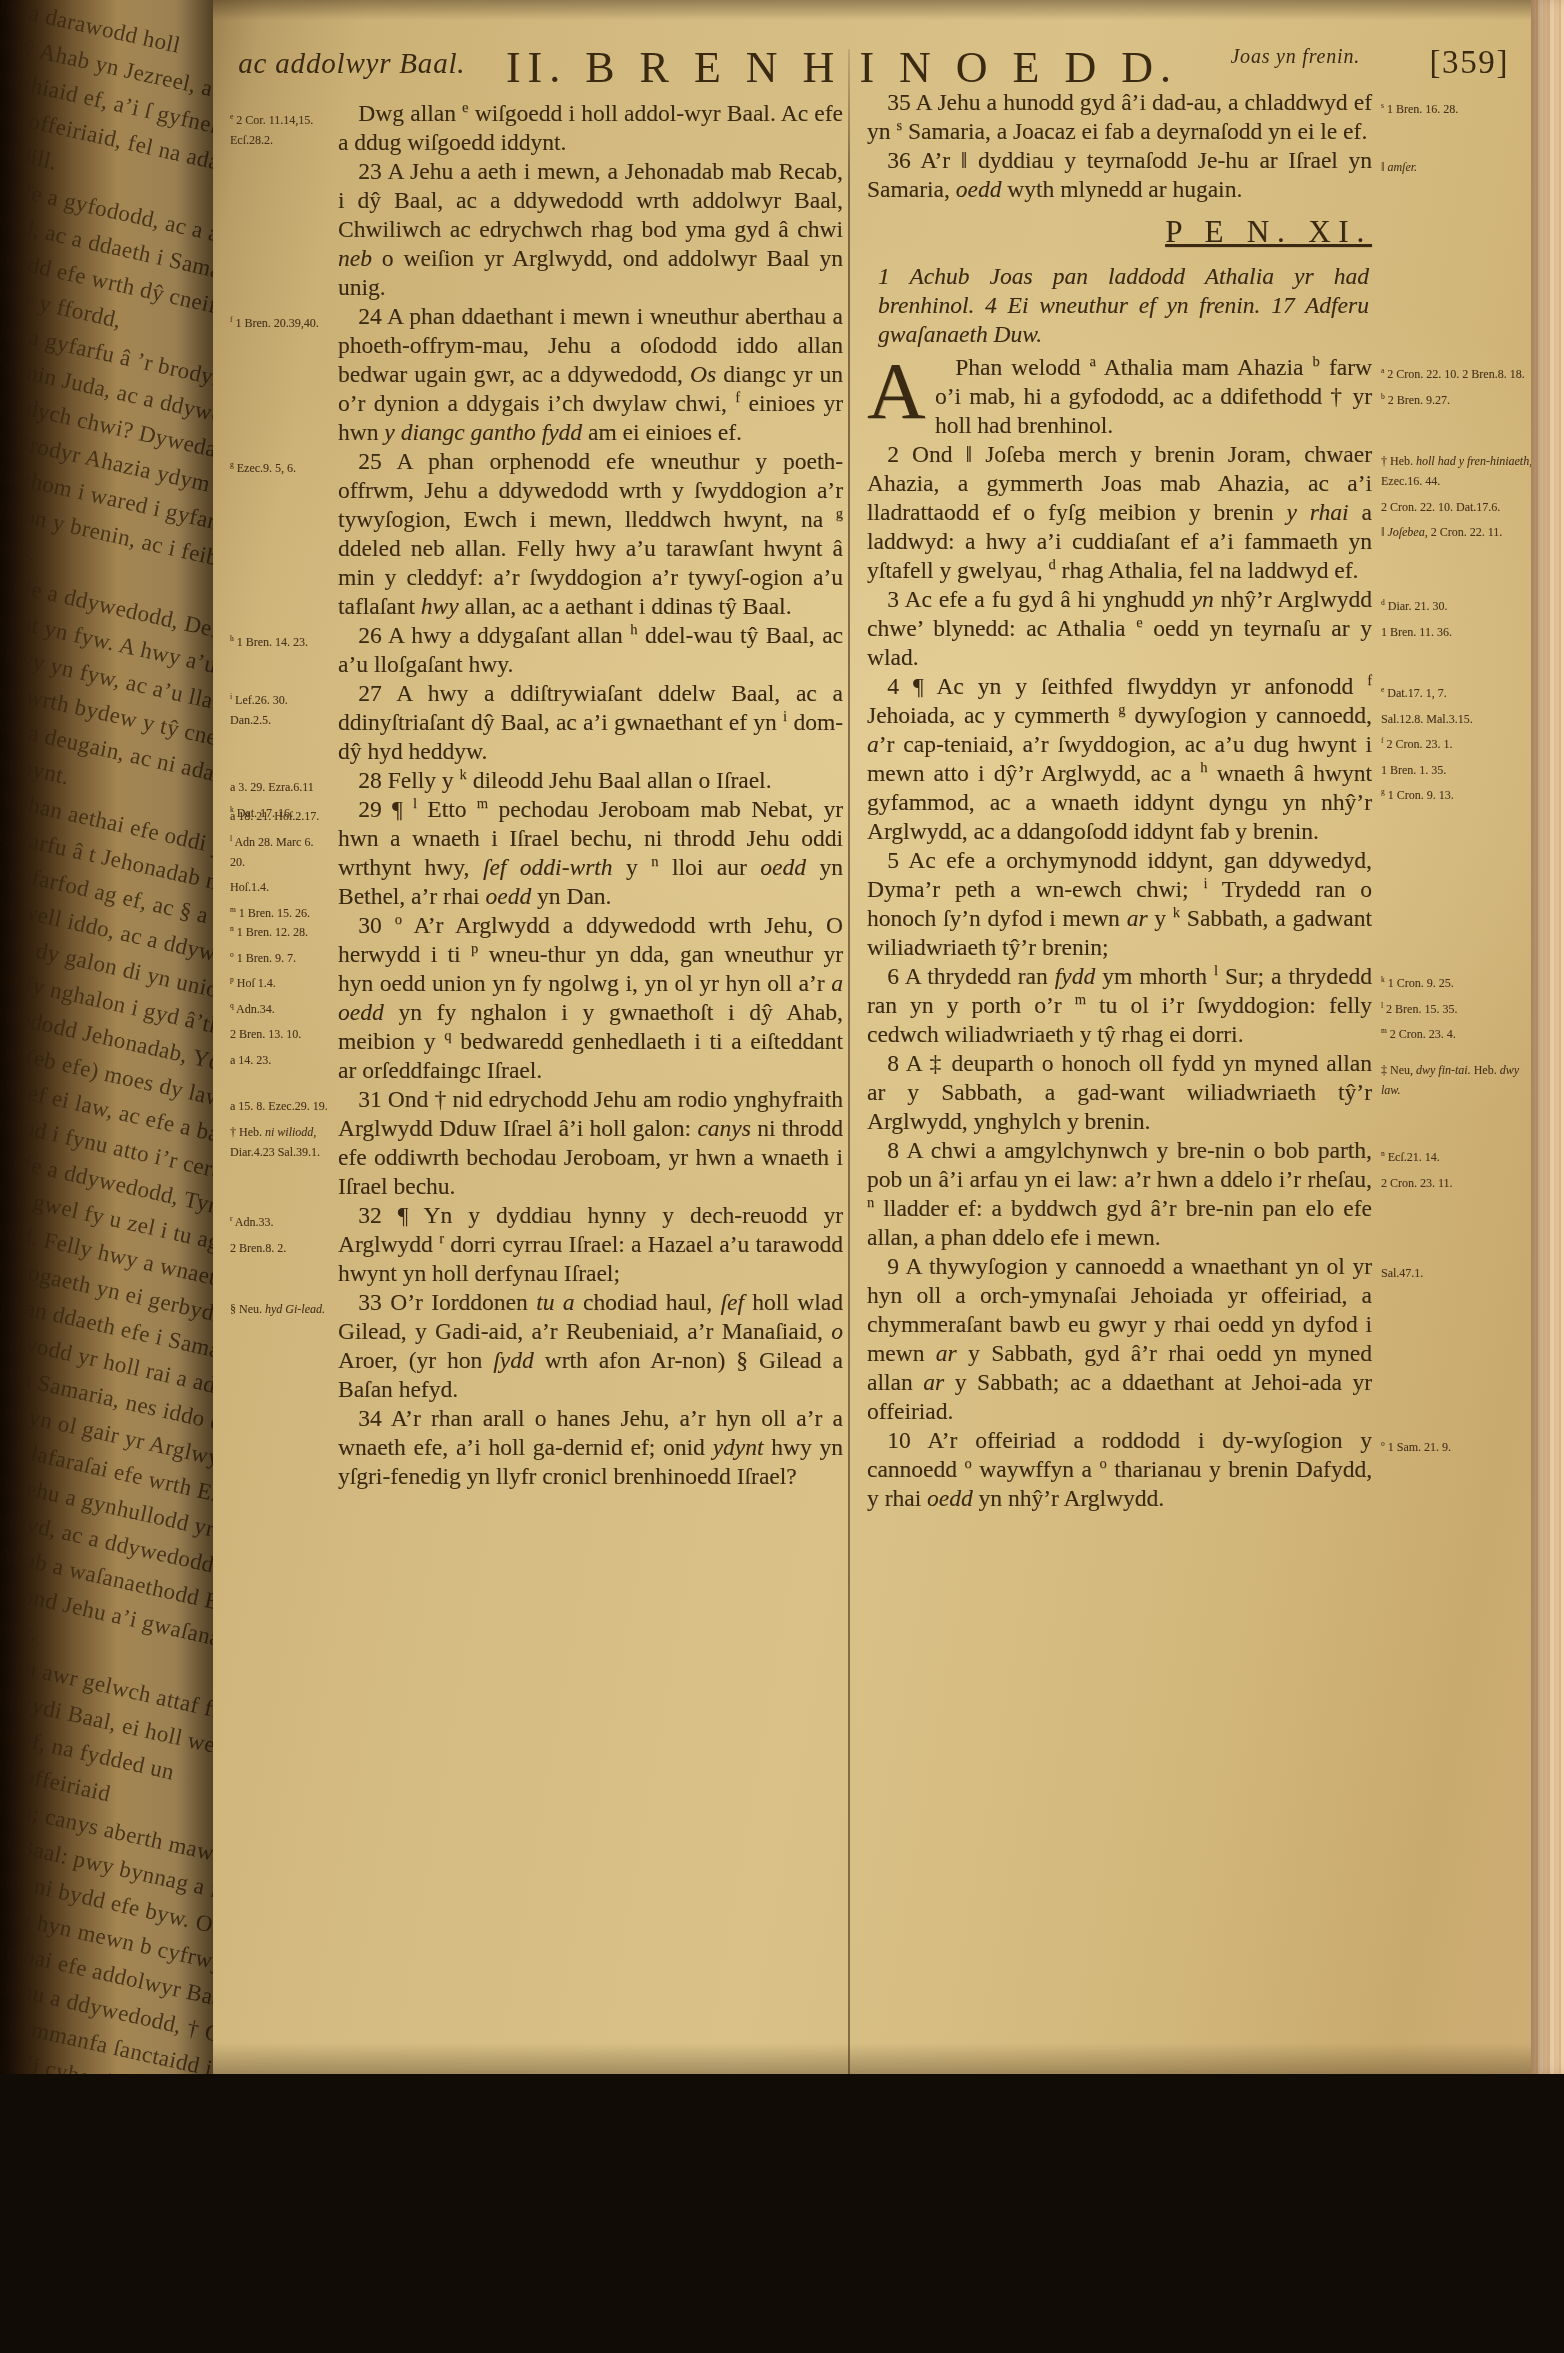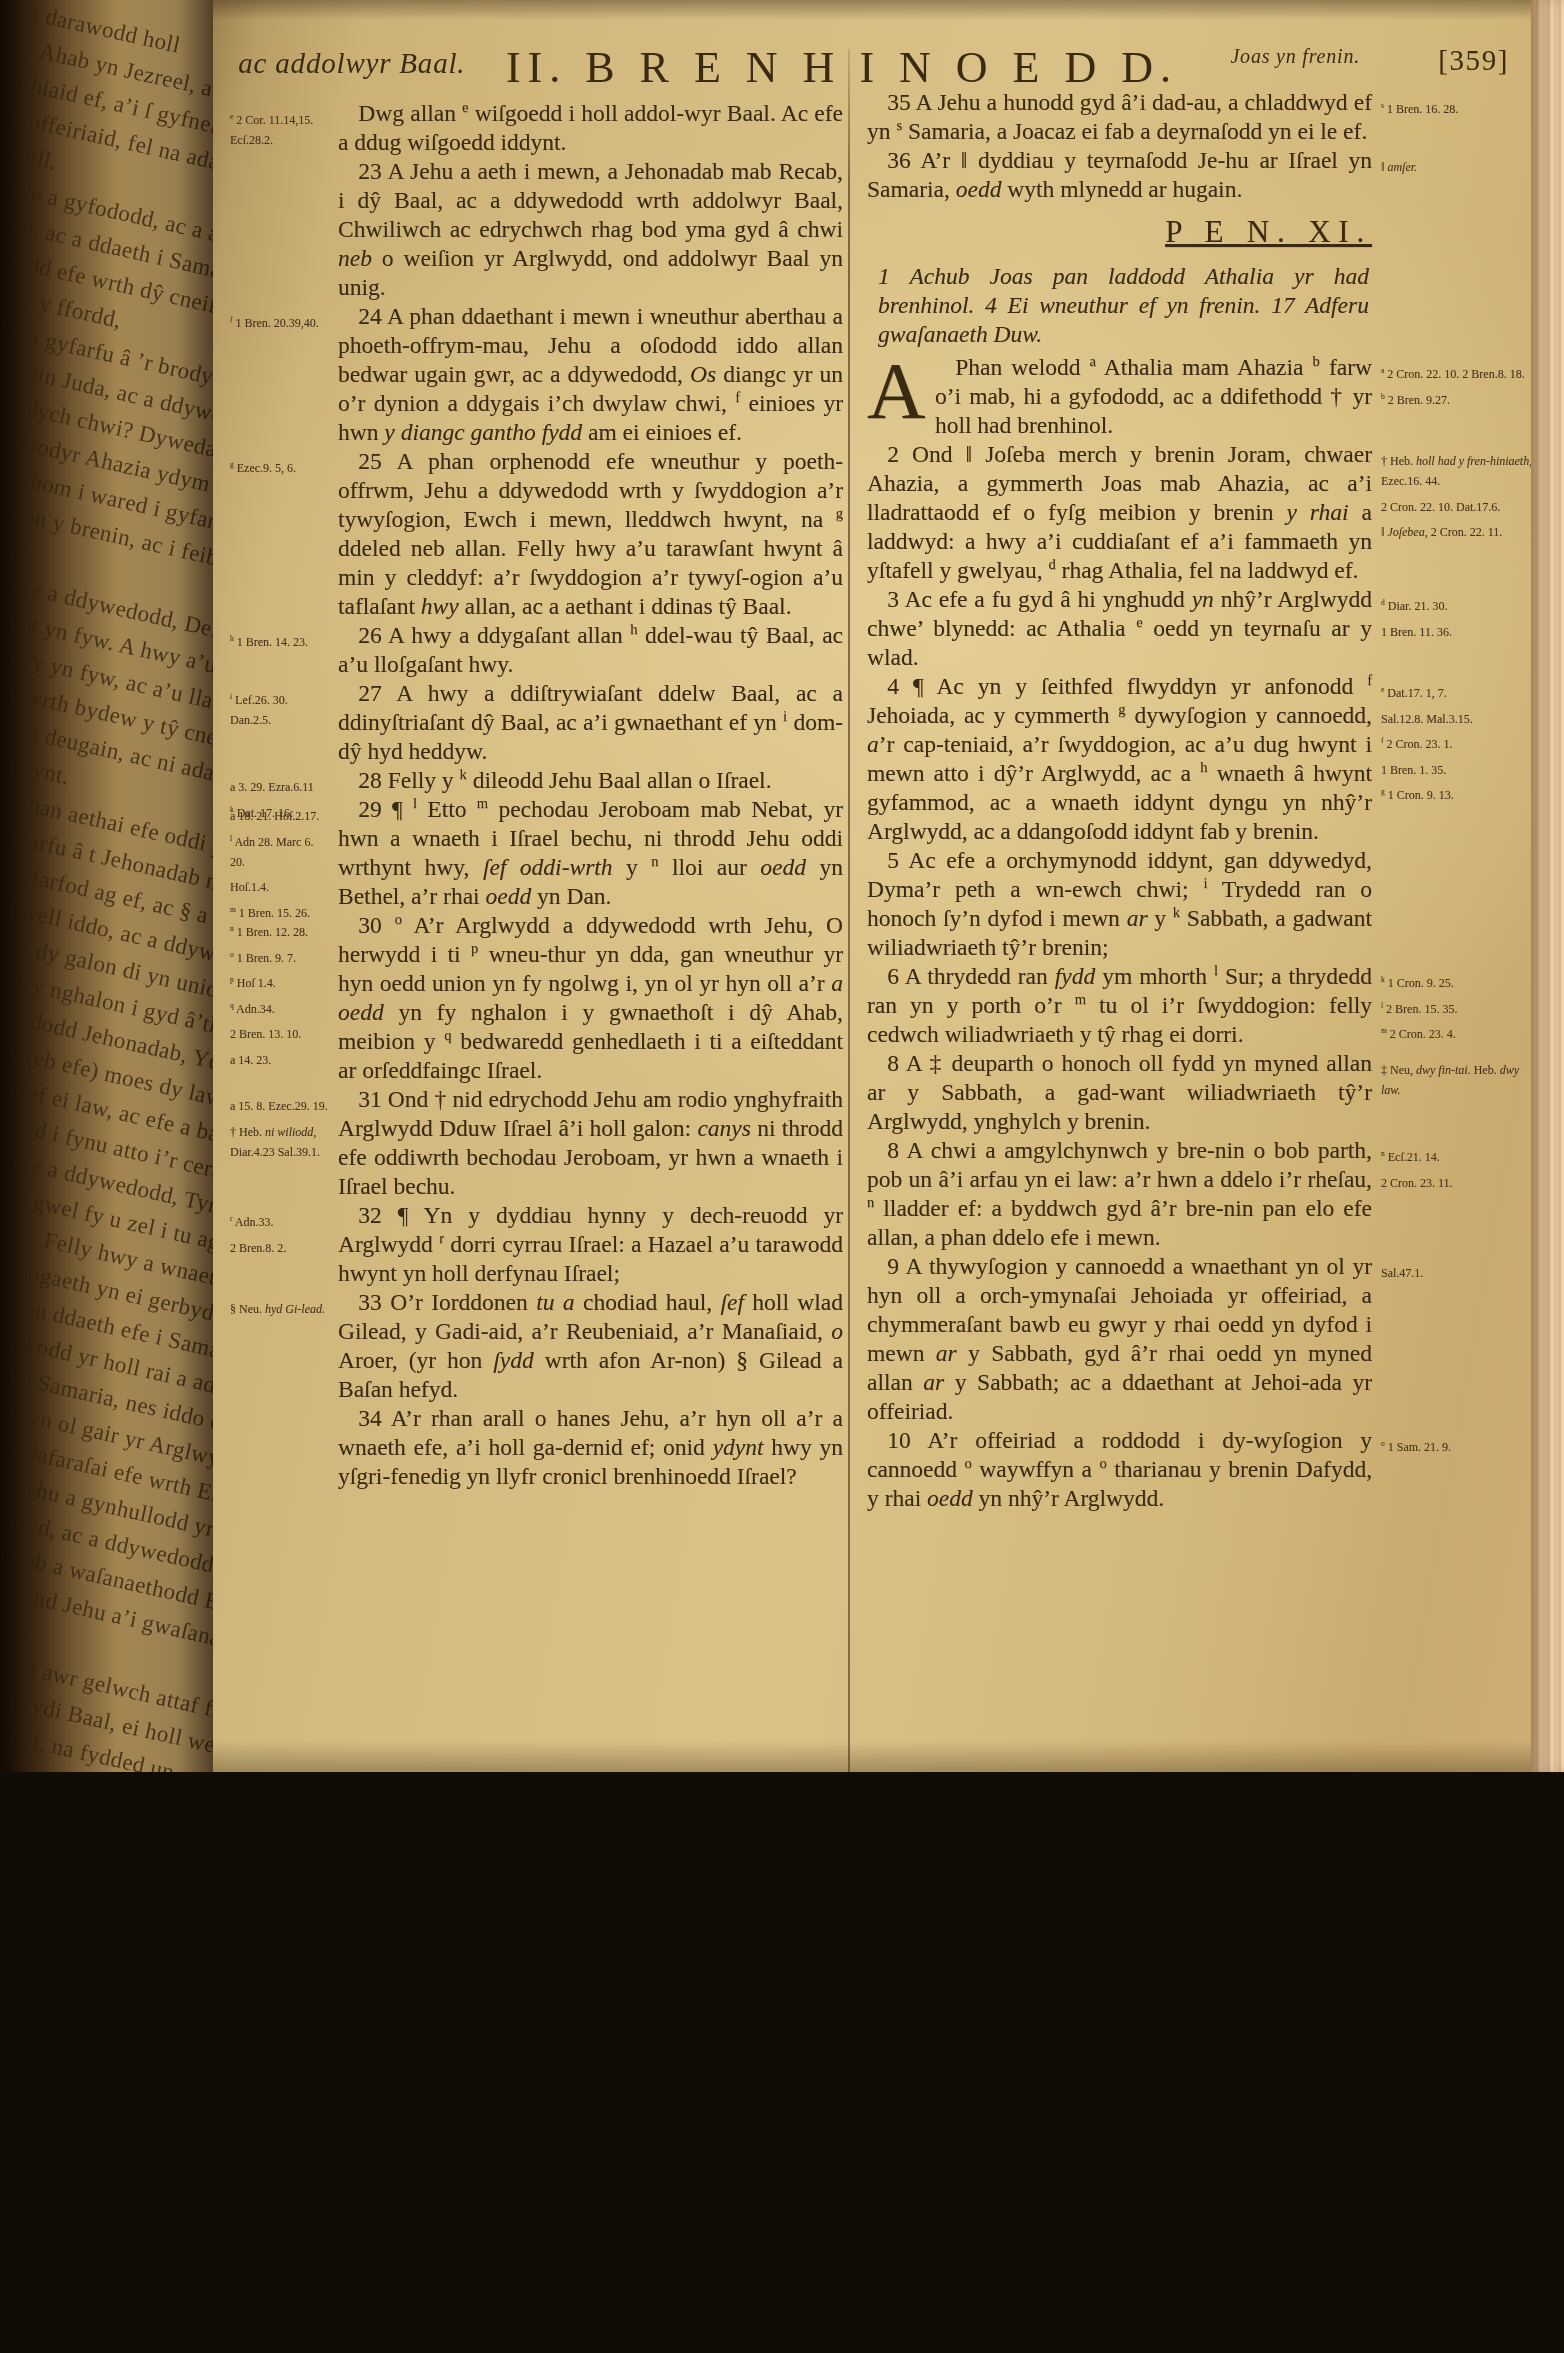--- a/index.html
+++ b/index.html
@@ -1,17 +1,17 @@
 <!DOCTYPE html>
 <html style="font-size:12.5px"><head>
 <meta charset="utf-8">
 <style>
   html,body{margin:0;padding:0;background:#120c06;}
   #canvas{
-    position:relative;width:1565px;height:1772px;overflow:hidden;
+    position:relative;width:1565px;height:2074px;overflow:hidden;
     font-family:"Liberation Serif","DejaVu Serif",serif;
     background:#84cc16;
   }
   
   .main-page{
     position:absolute;left:196px;top:0;right:0;bottom:0;
     background:
       radial-gradient(ellipse 1252px 704px at 55% 35%, rgba(236,216,160,.55), rgba(0,0,0,0) 70%),
       linear-gradient(100deg,#93794a 0%,#b99d66 4%,#ccb176 10%,#d4bb81 28%,#d9c187 52%,#d3b87c 74%,#c9aa6e 90%,#cfae76 100%),
       #cfb37b;
@@ -40,21 +40,21 @@
   .spine::after{
     content:"";position:absolute;inset:0;pointer-events:none;
     background:linear-gradient(90deg,rgba(18,9,2,.95) 0%,rgba(34,19,6,.55) 12%,rgba(58,38,14,.18) 34%,rgba(70,48,20,.05) 55%,rgba(40,24,9,.25) 82%,rgba(18,9,2,.6) 100%);
   }
   
   .running-head{position:absolute;top:42px;left:232px;width:1299px;height:50px;color:#3a2a12;}
   .rh-left{position:absolute;left:6.3px;top:4.7px;font-style:italic;font-size:29px;letter-spacing:0.8px;}
   .rh-center{position:absolute;left:117px;right:196px;text-align:center;top:0;
     font-size:44px;letter-spacing:7px;}
   .rh-right{position:absolute;right:171px;top:3.1px;font-style:italic;font-size:20px;letter-spacing:0.8px;}
-  .page-num{position:absolute;right:22px;top:1.6px;font-size:29px;letter-spacing:1.6px;}
+  .page-num{position:absolute;right:22px;top:1.6px;font-size:33px;letter-spacing:1.6px;}
   
   .col{position:absolute;width:505px;color:#3a2a13;font-size:23.5px;line-height:29px;
     text-align:justify;}
   .col p{margin:0;text-indent:20.3px;text-shadow:0.3px 0.4px 0 rgba(58,40,16,.30);}
   #col1{left:338px;top:99px;height:2191px;}
   #col2{left:867px;top:88px;height:2230px;}
   .verse{position:relative;}
   .notes{position:absolute;top:11px;left:-108px;width:99px;
     font-size:12px;line-height:20px;text-align:left;color:#46321a;text-indent:0;}
   #col2 .notes{left:auto;right:-169px;width:160px;}

